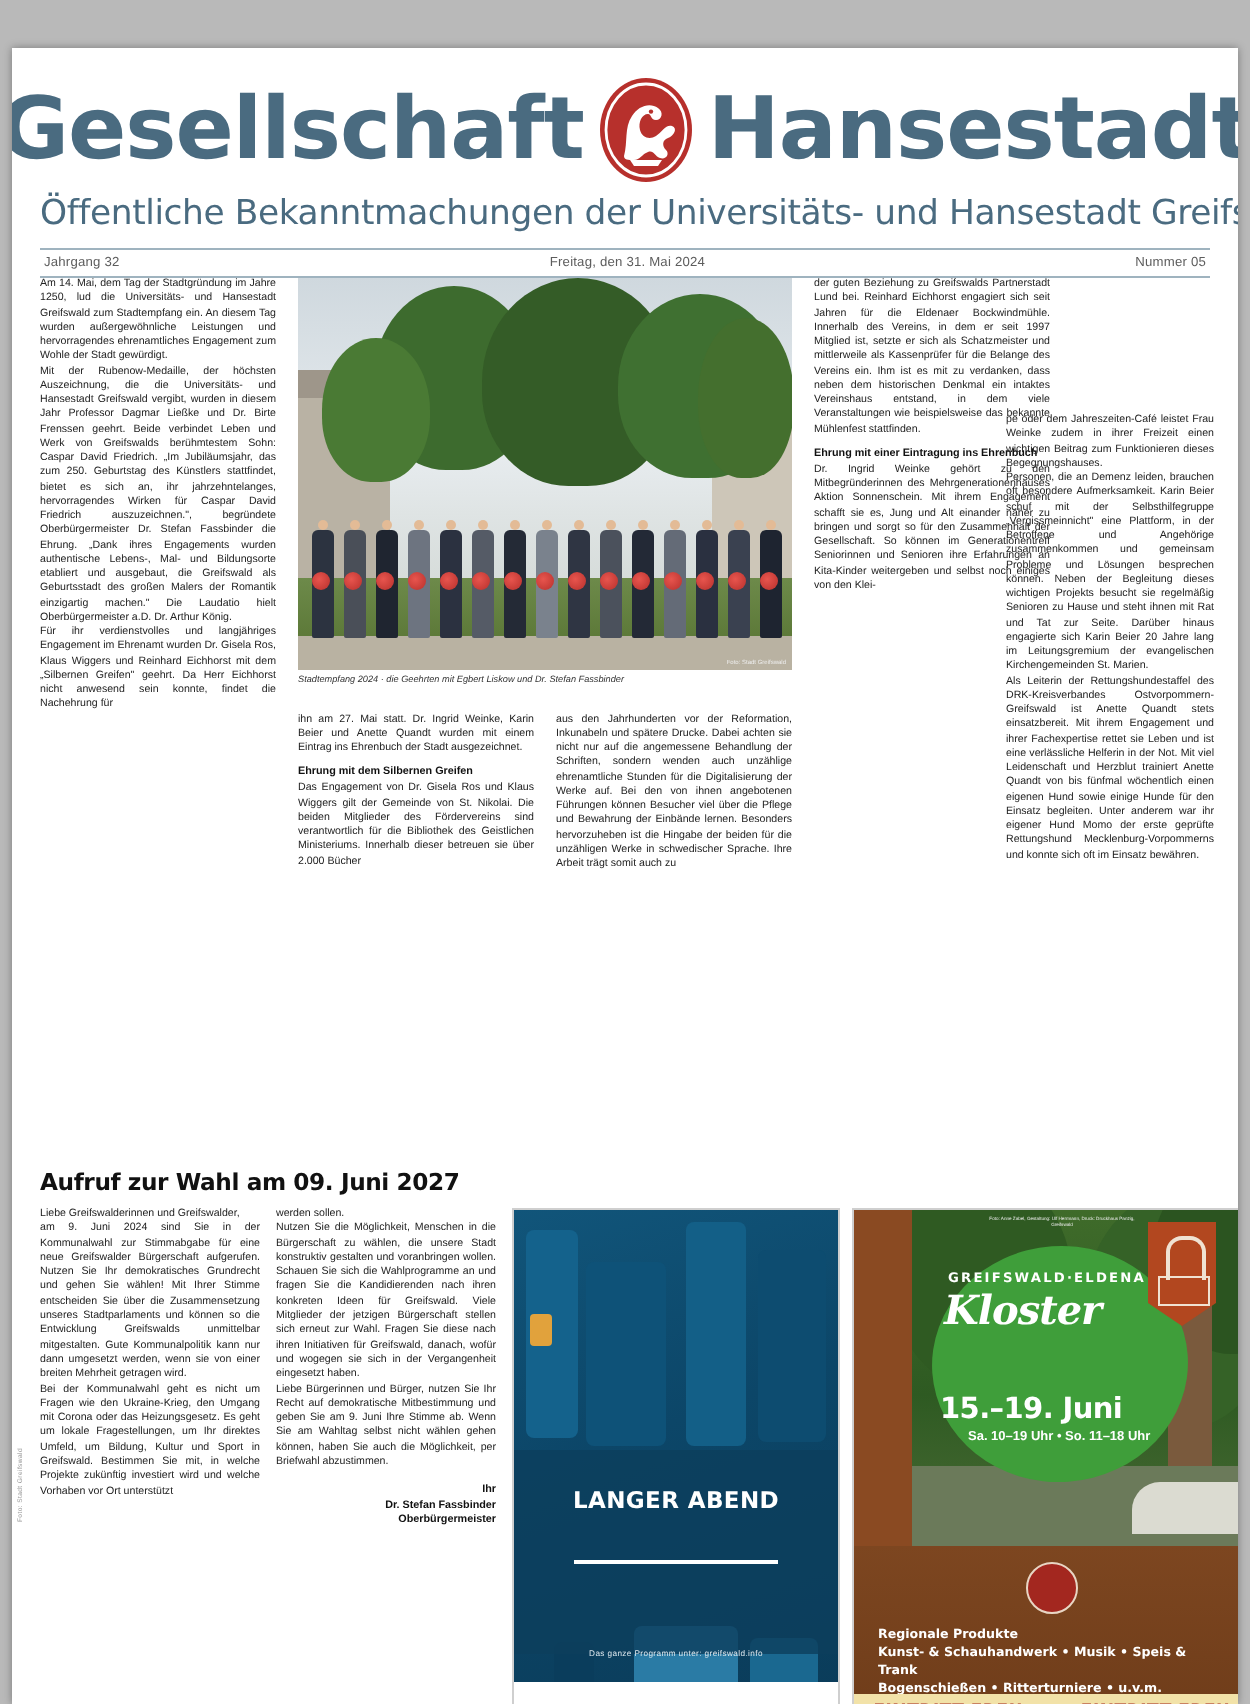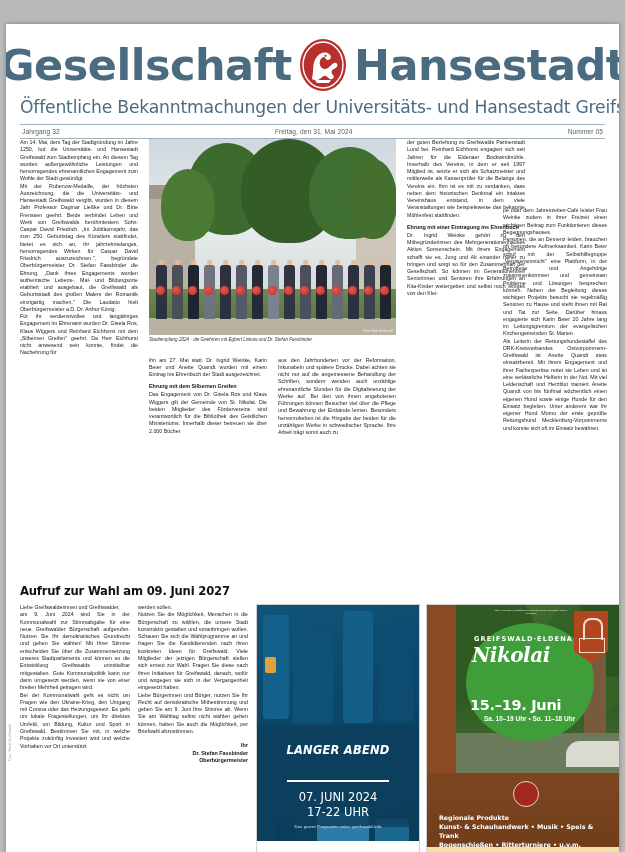--- a/index.html
+++ b/index.html
@@ -127,21 +127,21 @@
     position:relative;width:100%;height:278px;overflow:hidden;
     background:#0d4a6b;border:1px solid #cfcfcf;
   }
   .gal-art{position:absolute;inset:0;
     background:linear-gradient(160deg,#11557a 0%,#0c4668 40%,#0a3a57 100%);}
   .gal-fig{position:absolute;border-radius:4px;}
   .gal-band{position:absolute;left:0;right:0;top:120px;bottom:56px;
     background:rgba(12,62,92,.80);}
   .gal-t1{
     position:absolute;left:0;right:0;top:138px;text-align:center;
-    color:#fff;font-weight:bold;font-style:italic;font-size:11.5px;
+    color:#fff;font-weight:bold;font-size:11.5px;
     line-height:14px;letter-spacing:.2px;
     font-family:"DejaVu Sans", sans-serif;
   }
   .gal-div{position:absolute;left:30px;right:30px;top:175px;height:1.6px;background:#fff;}
   .gal-t2{
     position:absolute;left:0;right:0;top:185px;text-align:center;color:#fff;
     font-size:11.5px;line-height:15px;font-family:"DejaVu Sans", sans-serif;
   }
   .gal-t3{
     position:absolute;left:0;right:0;top:219px;text-align:center;color:#dfe9ef;
@@ -422,24 +422,20 @@
             <div class="gal-fig" style="left:8px;top:52px;width:11px;height:16px;background:#e1a23c;border-radius:2px;"></div>
             <div class="gal-fig" style="left:20px;top:216px;width:20px;height:24px;background:#0a3d5c;"></div>
             <div class="gal-fig" style="left:60px;top:208px;width:52px;height:34px;background:#2a7ba5;"></div>
             <div class="gal-fig" style="left:118px;top:214px;width:34px;height:28px;background:#1a6890;"></div>
             <div class="gal-band"></div>
           </div>
           <div class="gal-t1">
             <div>LANGER ABEND</div>
           </div>
           <div class="gal-div"></div>
-          <div class="gal-t2">
-            <div>07. JUNI 2024</div>
-            <div>17-22 UHR</div>
-          </div>
           <div class="gal-t3">Das ganze Programm unter: greifswald.info</div>
           <div class="gal-foot">
             
             
             
           </div>
         </div>
       </div>
 
       <div class="col">
@@ -451,21 +447,21 @@
             <div style="position:absolute;left:128px;top:10px;width:22px;height:130px;background:#7a5a3d;"></div>
             <div style="position:absolute;left:0;right:0;bottom:0;height:40px;background:#6b7a5a;"></div>
             <div style="position:absolute;left:110px;bottom:6px;width:84px;height:26px;background:#e8e6de;border-radius:14px 14px 0 0;opacity:.9;"></div>
             <div class="klo-blob"></div>
             <div class="klo-credit">Foto: Anne Zabel, Gestaltung: Ulf Herrmann, Druck: Druckhaus Panzig, Greifswald</div>
             <div class="klo-banner">
               <div class="klo-ban-arch"></div>
               <div class="klo-ban-wall"></div>
             </div>
             <div class="klo-eld">GREIFSWALD·ELDENA</div>
-            <div class="klo-k">Nikolai</div>
+            <div class="klo-k">Kloster</div>
             <div class="klo-d">15.–19. Juni</div>
             <div class="klo-h">Sa. 10–19 Uhr • So. 11–18 Uhr</div>
           </div>
           <div class="klo-body">
             <div class="klo-seal"></div>
             <div class="klo-lines">
               <div>Regionale Produkte</div>
               <div>Kunst- &amp; Schauhandwerk • Musik • Speis &amp; Trank</div>
               <div>Bogenschießen • Ritterturniere • u.v.m.</div>
             </div>

